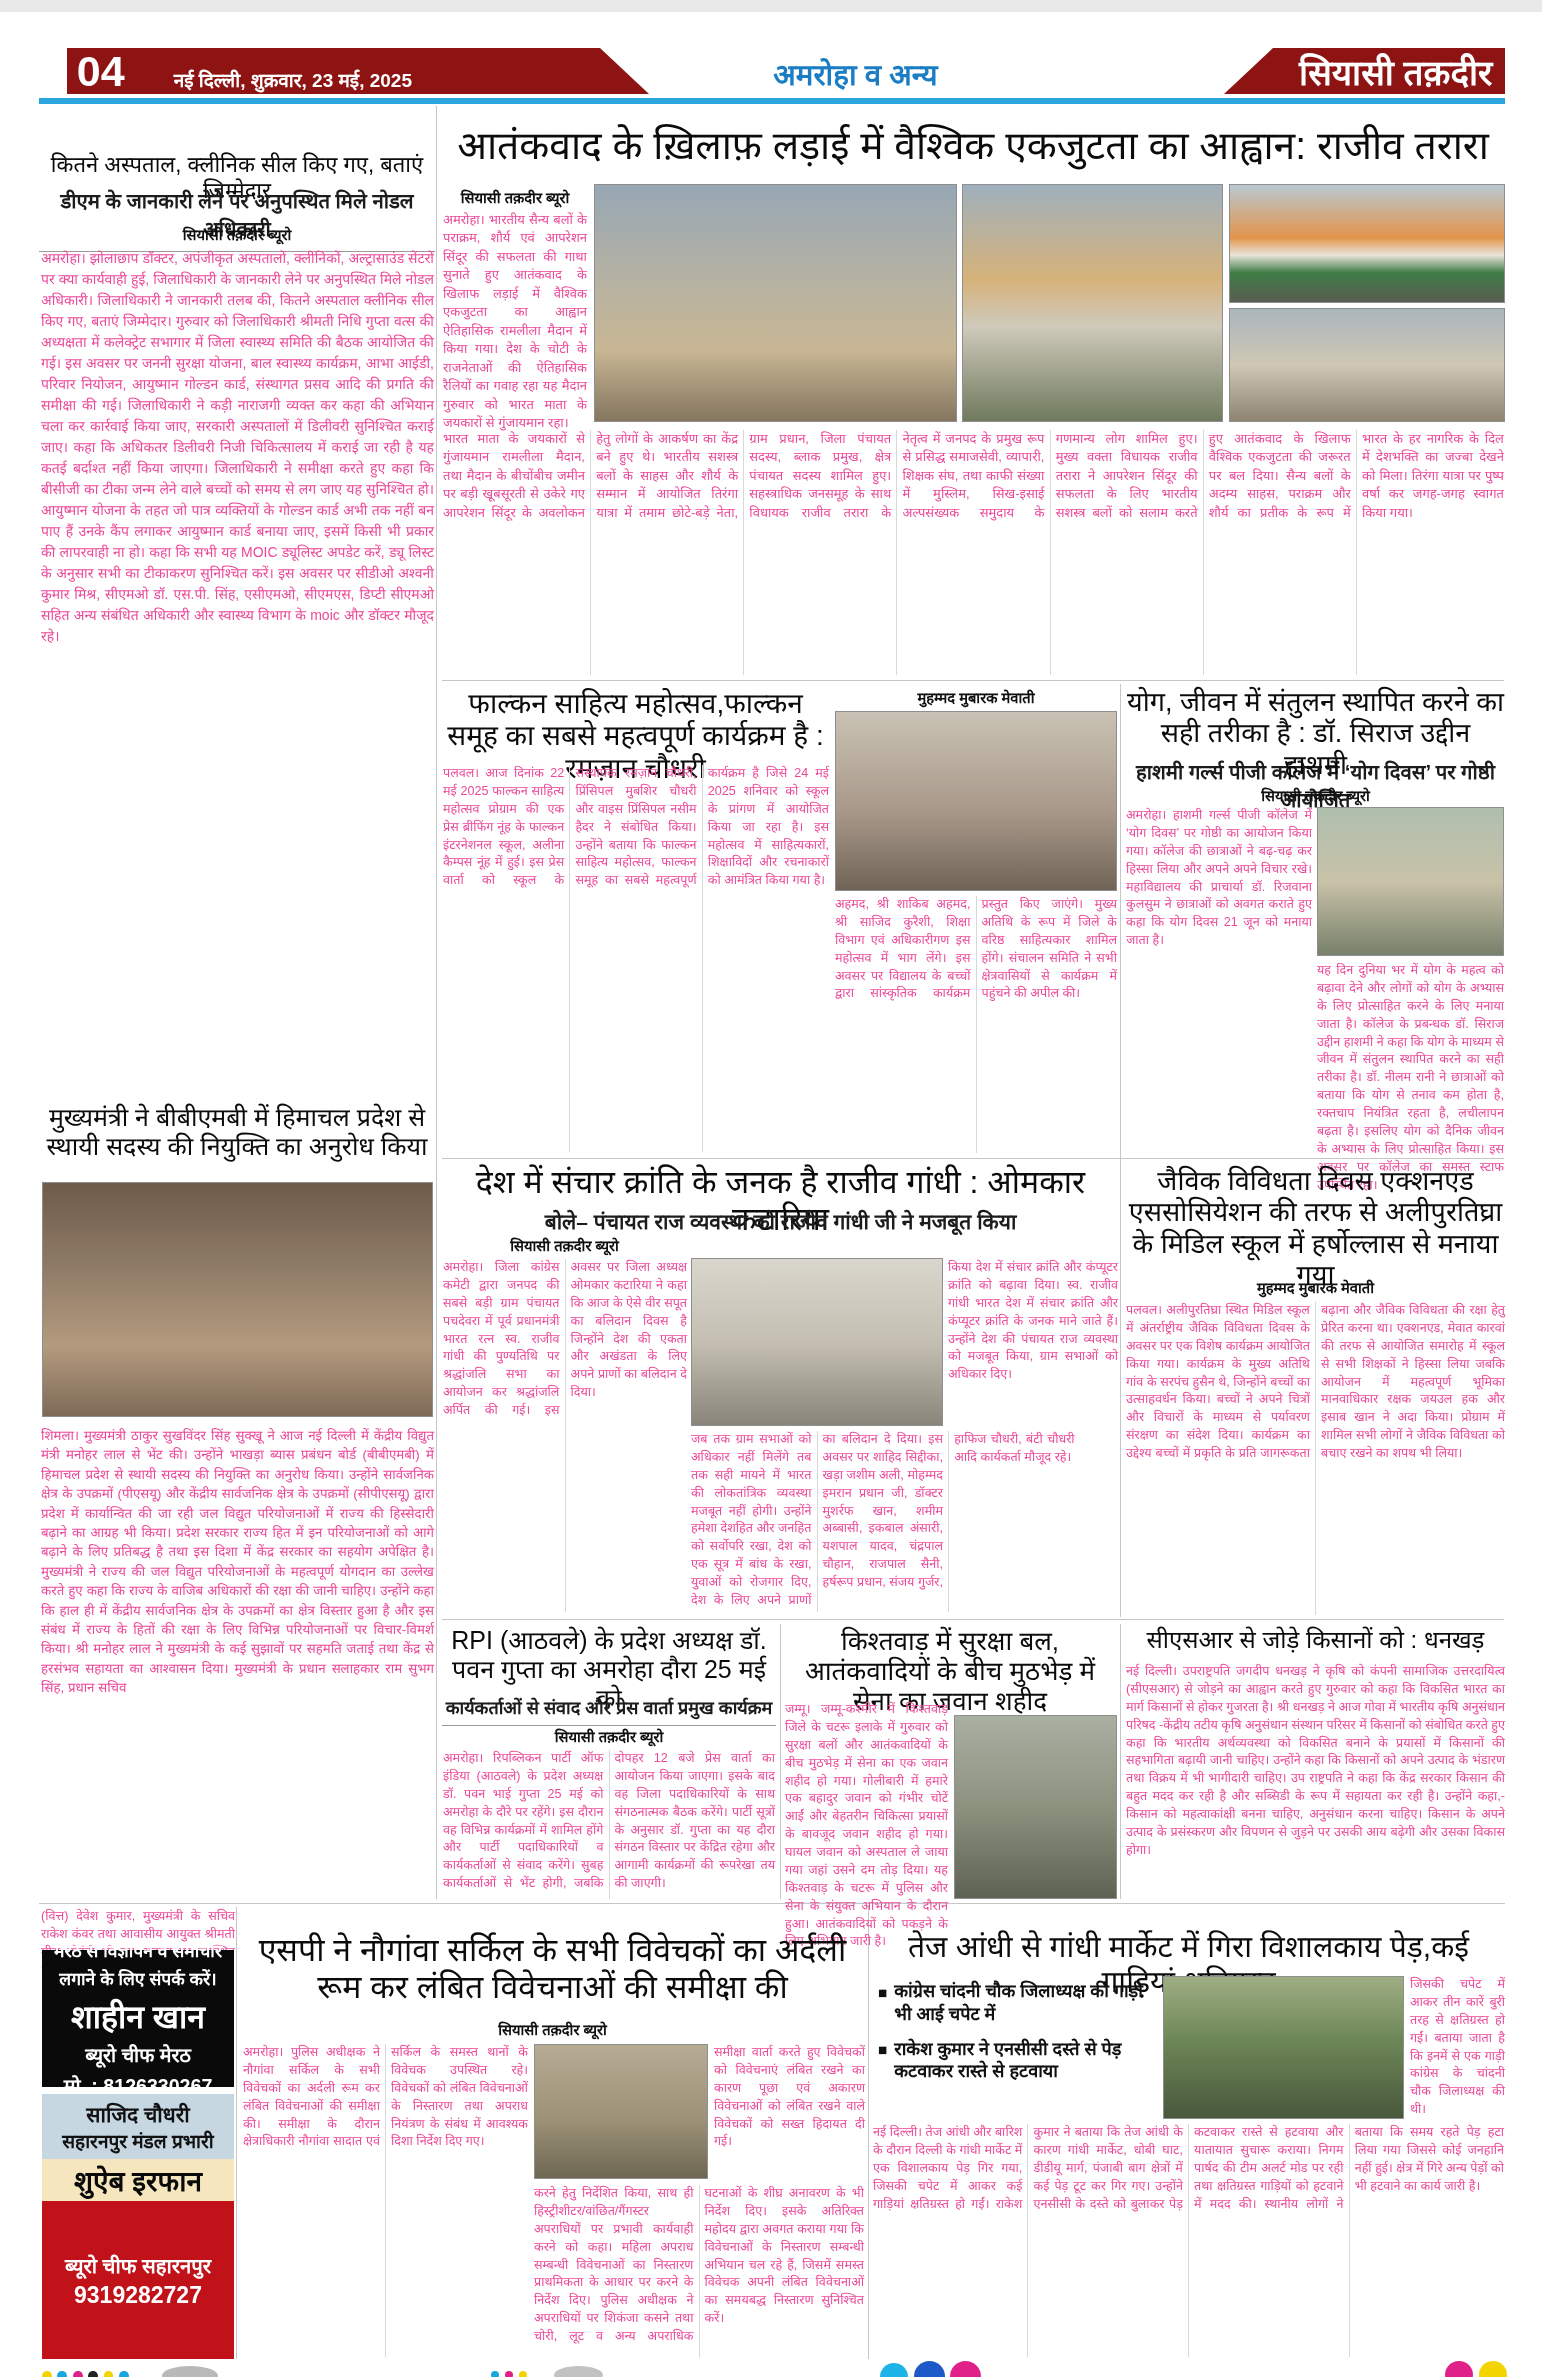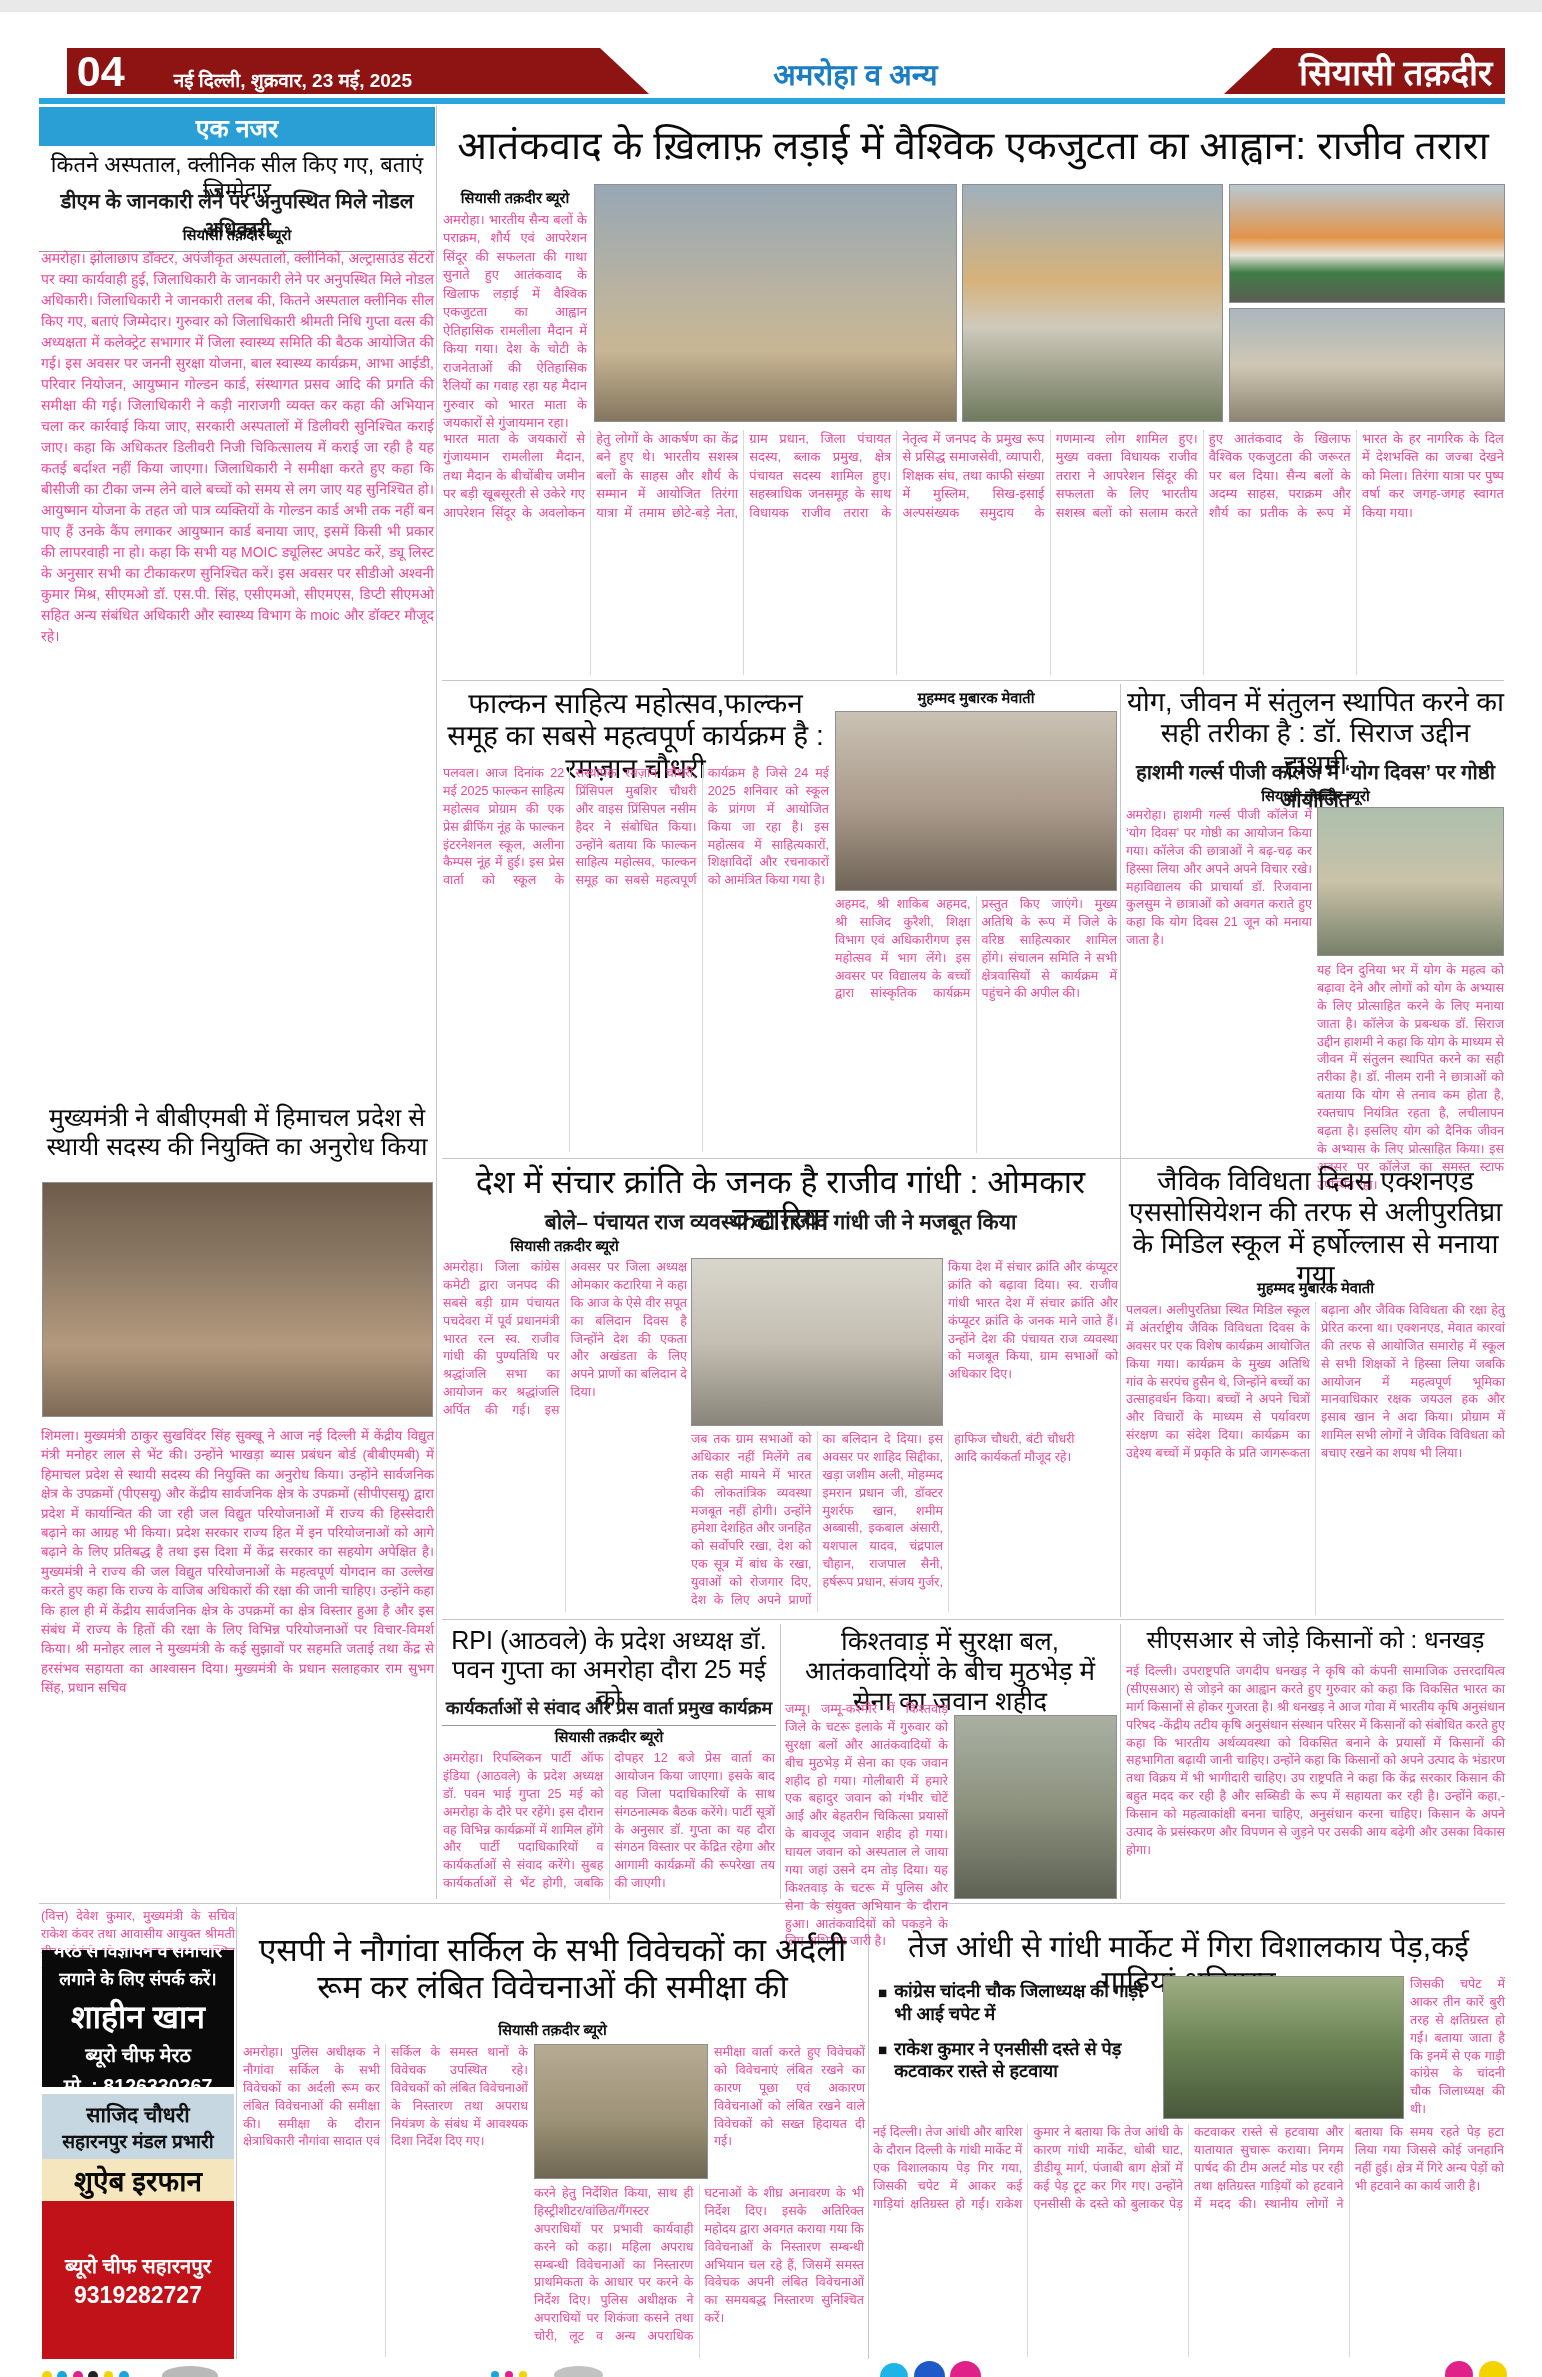--- a/index.html
+++ b/index.html
@@ -58,21 +58,20 @@
   <div class="hr" style="left:442px;top:668px;width:1062px;"></div>
   <div class="vr" style="left:1120px;top:672px;height:933px;"></div>
   <div class="hr" style="left:442px;top:1146px;width:1062px;"></div>
   <div class="hr" style="left:442px;top:1607px;width:1062px;"></div>
   <div class="vr" style="left:780px;top:1612px;height:275px;"></div>
   <div class="vr" style="left:1120px;top:1612px;height:275px;"></div>
   <div class="hr" style="left:39px;top:1891px;width:1466px;"></div>
   <div class="vr" style="left:236px;top:1895px;height:452px;"></div>
   <div class="vr" style="left:868px;top:1895px;height:452px;"></div>
 
-  <div class="abs kicker" style="left:39px;top:95px;width:396px;height:39px;">एक नजर</div>
   <div class="abs hl" style="left:39px;top:140px;width:396px;font-size:22px;">कितने अस्पताल, क्लीनिक सील किए गए, बताएं जिम्मेदार</div>
   <div class="abs sub" style="left:39px;top:174px;width:396px;font-size:20.3px;border-bottom:1.4px solid #9a9a9a;padding-bottom:9px;">डीएम के जानकारी लेने पर अनुपस्थित मिले नोडल अधिकारी</div>
   <div class="abs byline" style="left:39px;top:212px;width:396px;">सियासी तक़दीर ब्यूरो</div>
   <div class="abs bt" style="left:41px;top:236px;width:393px;height:847px;font-size:14px;line-height:1.5;">अमरोहा। झोलाछाप डॉक्टर, अपंजीकृत अस्पतालों, क्लीनिकों, अल्ट्रासाउंड सेंटरों पर क्या कार्यवाही हुई, जिलाधिकारी के जानकारी लेने पर अनुपस्थित मिले नोडल अधिकारी। जिलाधिकारी ने जानकारी तलब की, कितने अस्पताल क्लीनिक सील किए गए, बताएं जिम्मेदार। गुरुवार को जिलाधिकारी श्रीमती निधि गुप्ता वत्स की अध्यक्षता में कलेक्ट्रेट सभागार में जिला स्वास्थ्य समिति की बैठक आयोजित की गई। इस अवसर पर जननी सुरक्षा योजना, बाल स्वास्थ्य कार्यक्रम, आभा आईडी, परिवार नियोजन, आयुष्मान गोल्डन कार्ड, संस्थागत प्रसव आदि की प्रगति की समीक्षा की गई। जिलाधिकारी ने कड़ी नाराजगी व्यक्त कर कहा की अभियान चला कर कार्रवाई किया जाए, सरकारी अस्पतालों में डिलीवरी सुनिश्चित कराई जाए। कहा कि अधिकतर डिलीवरी निजी चिकित्सालय में कराई जा रही है यह कतई बर्दाश्त नहीं किया जाएगा। जिलाधिकारी ने समीक्षा करते हुए कहा कि बीसीजी का टीका जन्म लेने वाले बच्चों को समय से लग जाए यह सुनिश्चित हो। आयुष्मान योजना के तहत जो पात्र व्यक्तियों के गोल्डन कार्ड अभी तक नहीं बन पाए हैं उनके कैंप लगाकर आयुष्मान कार्ड बनाया जाए, इसमें किसी भी प्रकार की लापरवाही ना हो। कहा कि सभी यह MOIC ड्यूलिस्ट अपडेट करें, ड्यू लिस्ट के अनुसार सभी का टीकाकरण सुनिश्चित करें। इस अवसर पर सीडीओ अश्वनी कुमार मिश्र, सीएमओ डॉ. एस.पी. सिंह, एसीएमओ, सीएमएस, डिप्टी सीएमओ सहित अन्य संबंधित अधिकारी और स्वास्थ्य विभाग के moic और डॉक्टर मौजूद रहे।</div>
 
   <div class="abs hl" style="left:39px;top:1091px;width:396px;font-size:25px;">मुख्यमंत्री ने बीबीएमबी में हिमाचल प्रदेश से स्थायी सदस्य की नियुक्ति का अनुरोध किया</div>
   <div class="abs photo" style="left:42px;top:1170px;width:391px;height:235px;background:
        linear-gradient(180deg,#6f5b4a 0%,#8d7a66 35%,#b49a7e 70%,#7d6a57 100%);"></div>
   <div class="abs bt" style="left:41px;top:1414px;width:393px;height:471px;font-size:13.3px;line-height:1.46;">शिमला। मुख्यमंत्री ठाकुर सुखविंदर सिंह सुक्खू ने आज नई दिल्ली में केंद्रीय विद्युत मंत्री मनोहर लाल से भेंट की। उन्होंने भाखड़ा ब्यास प्रबंधन बोर्ड (बीबीएमबी) में हिमाचल प्रदेश से स्थायी सदस्य की नियुक्ति का अनुरोध किया। उन्होंने सार्वजनिक क्षेत्र के उपक्रमों (पीएसयू) और केंद्रीय सार्वजनिक क्षेत्र के उपक्रमों (सीपीएसयू) द्वारा प्रदेश में कार्यान्वित की जा रही जल विद्युत परियोजनाओं में राज्य की हिस्सेदारी बढ़ाने का आग्रह भी किया। प्रदेश सरकार राज्य हित में इन परियोजनाओं को आगे बढ़ाने के लिए प्रतिबद्ध है तथा इस दिशा में केंद्र सरकार का सहयोग अपेक्षित है। मुख्यमंत्री ने राज्य की जल विद्युत परियोजनाओं के महत्वपूर्ण योगदान का उल्लेख करते हुए कहा कि राज्य के वाजिब अधिकारों की रक्षा की जानी चाहिए। उन्होंने कहा कि हाल ही में केंद्रीय सार्वजनिक क्षेत्र के उपक्रमों का क्षेत्र विस्तार हुआ है और इस संबंध में राज्य के हितों की रक्षा के लिए विभिन्न परियोजनाओं पर विचार-विमर्श किया। श्री मनोहर लाल ने मुख्यमंत्री के कई सुझावों पर सहमति जताई तथा केंद्र से हरसंभव सहायता का आश्वासन दिया। मुख्यमंत्री के प्रधान सलाहकार राम सुभग सिंह, प्रधान सचिव</div>
   <div class="abs bt" style="left:41px;top:1896px;width:194px;height:41px;font-size:12.6px;">(वित्त) देवेश कुमार, मुख्यमंत्री के सचिव राकेश कंवर तथा आवासीय आयुक्त श्रीमती मीरा मोहंती भी इस अवसर पर उपस्थित थीं।</div>

